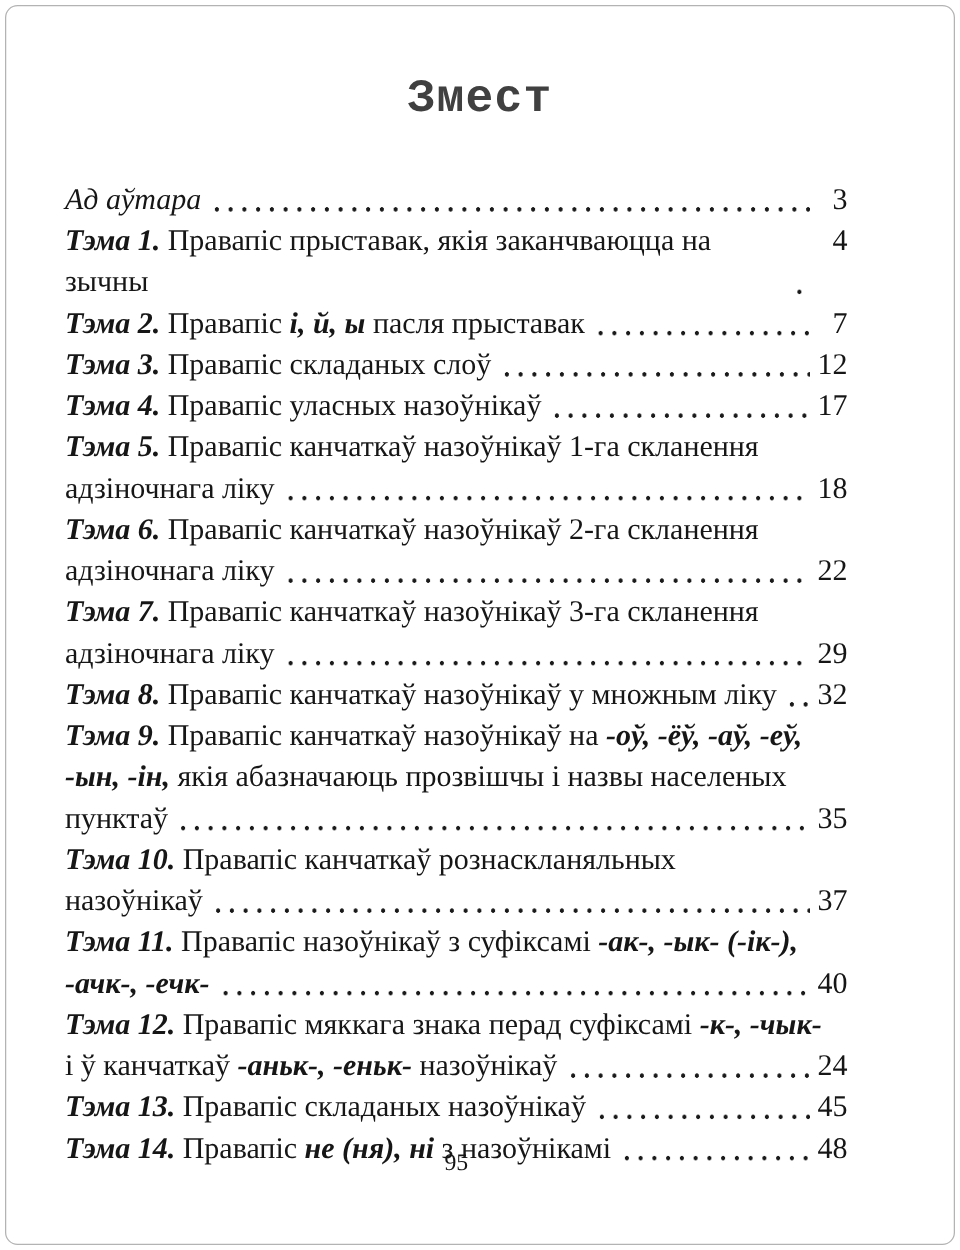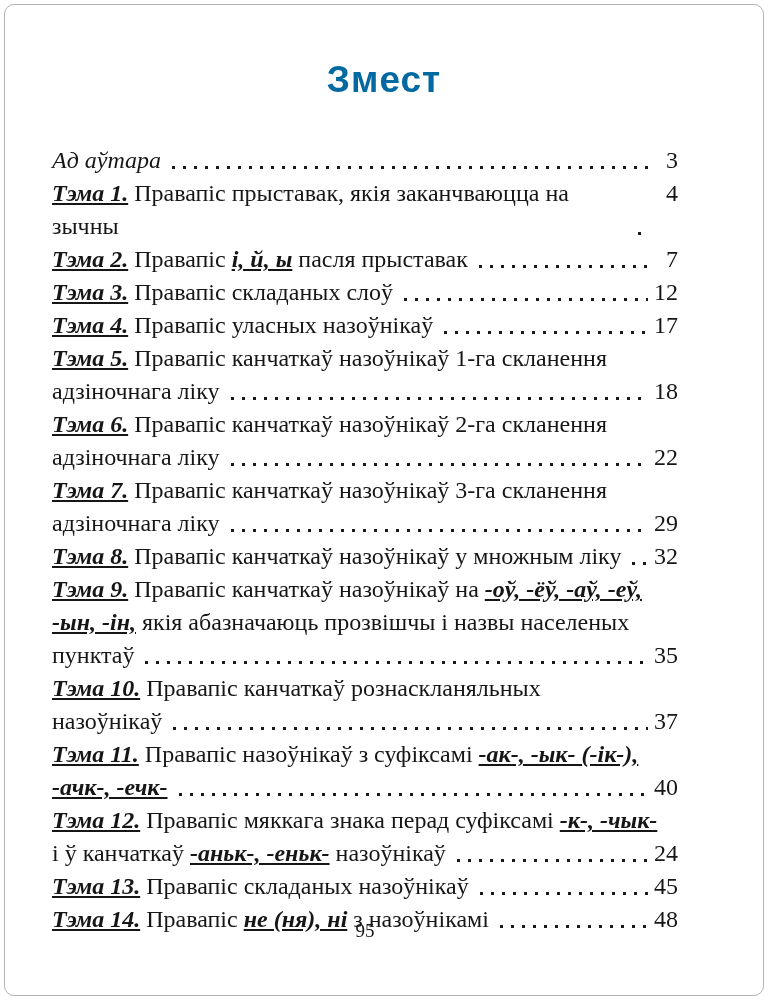--- a/index.html
+++ b/index.html
@@ -45,21 +45,21 @@
     display: flex;
     
   }
   .line-text {
     flex: 0 1 auto;
     min-width: 0;
   }
   .seg { white-space: pre-wrap; }
   .seg-regular { font-style: normal; font-weight: normal; margin-top: 28px; }
   .seg-italic { font-style: italic; font-weight: normal; }
-  .seg-bolditalic { font-style: italic; font-weight: bold; text-decoration: underline; }
+  .seg-bolditalic { font-style: italic; font-weight: bold; }
   .dots {
     flex: 1 1 14px;
     min-width: 14px;
     margin: 0 4px 0 7px;
     background-image: radial-gradient(circle, #1a1a1a 1.5px, rgba(0,0,0,0) 1.9px);
     background-size: 11px 5px;
     background-repeat: repeat-x;
     background-position: left bottom 7px;
   }
   .pagenum {
@@ -75,21 +75,21 @@
     text-align: center;
     font-size: 19px;
     margin-top: 38px;
   }
 </style>
 </head>
 <body>
 
 <div class="page">
   <div class="frame"></div>
-  <h1 class="title" style="color: #0369a1;">Змест</h1>
+  <h1 class="title" style="color: #404040; font-family: Liberation Mono, monospace;">Змест</h1>
   <div class="toc" id="toc">
       <div class="entry">
         <div class="line">
           <span class="line-text"><span class="seg seg-italic">Ад аўтара</span></span>
           <span class="dots"></span>
           <span class="pagenum">3</span>
         </div>
       </div>
       <div class="entry">
         <div class="line">

